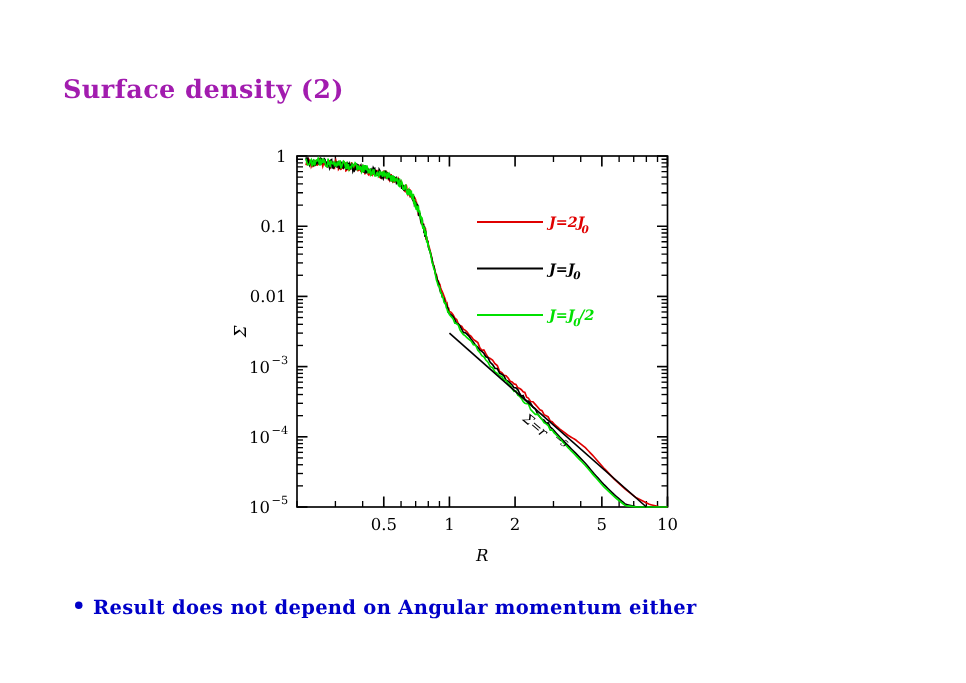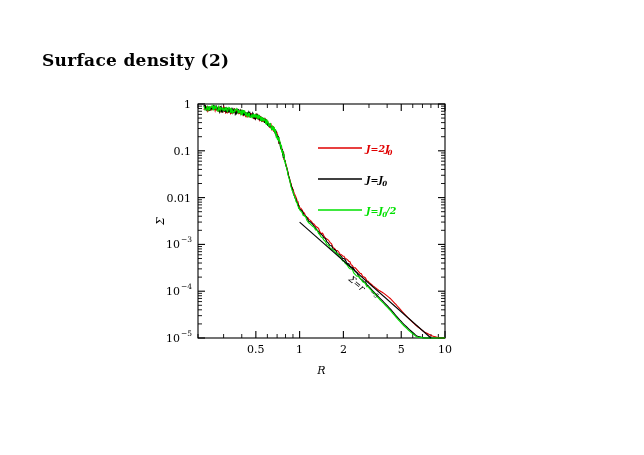--- a/index.html
+++ b/index.html
@@ -21,21 +21,21 @@
     height: 455px;
     background: #ffffff;
   }
   #slide-title {
     position: absolute;
     left: 42px;
     top: 50px;
     font-family: "DejaVu Serif", serif;
     font-size: 17px;
     font-weight: bold;
-    color: #000000;
+    color: #a21caf;
     letter-spacing: 0.3px;
     white-space: nowrap;
   }
   #figure {
     position: absolute;
     left: 150px;
     top: 90px;
     width: 310px;
     height: 285px;
   }
@@ -302,14 +302,18 @@
           <text x="216" y="123.5" class="legend-text" fill="#00e000">J=J</text>
           <text x="232.2" y="127" class="legend-sub" fill="#00e000">0</text>
           <text x="236.2" y="123.5" class="legend-text" fill="#00e000">/2</text>
         </g>
 
       <text id="ylabel" class="axistitle" text-anchor="middle" x="14" y="131" transform="rotate(-90 14 131)">Σ</text>
       <text id="xlabel" class="axistitle" text-anchor="middle" x="171.5" y="284">R</text>
     </svg>
   </div>
 
+  <div id="bullet-row">
+    <div id="bullet-dot"></div>
+    <div id="bullet-text">Result does not depend on Angular momentum either</div>
+  </div>
 
 </div>
 
 </body></html>

